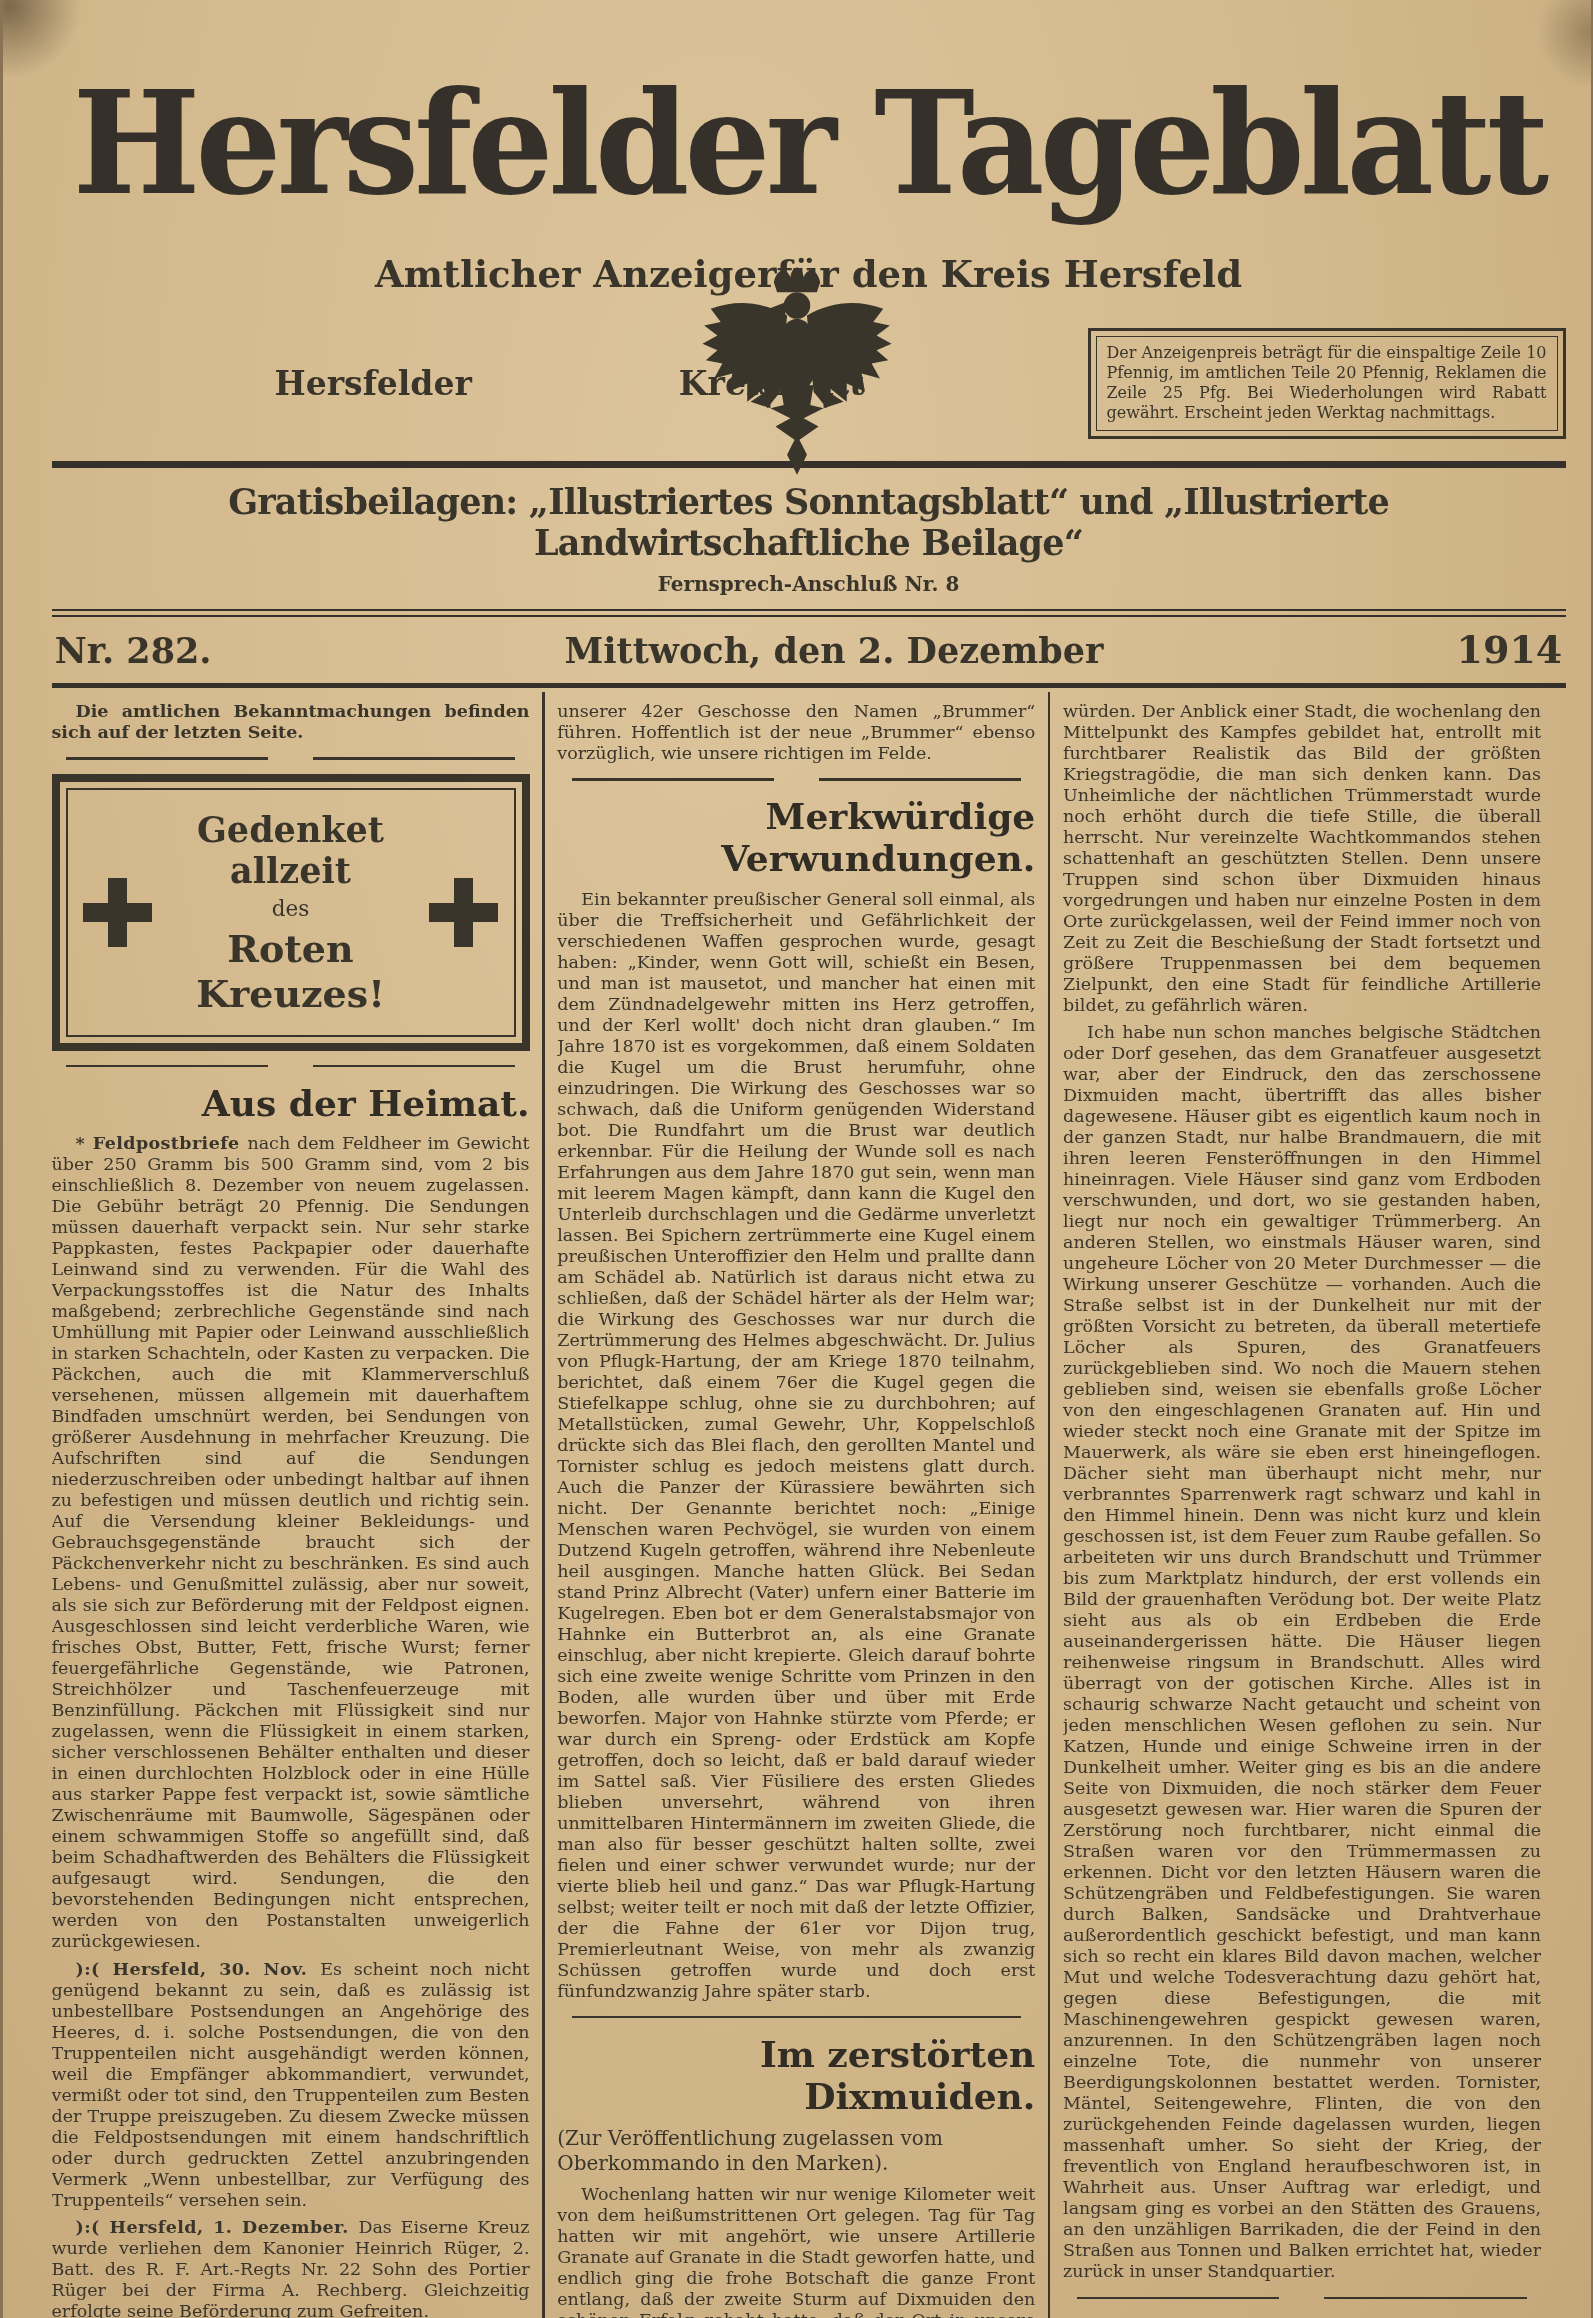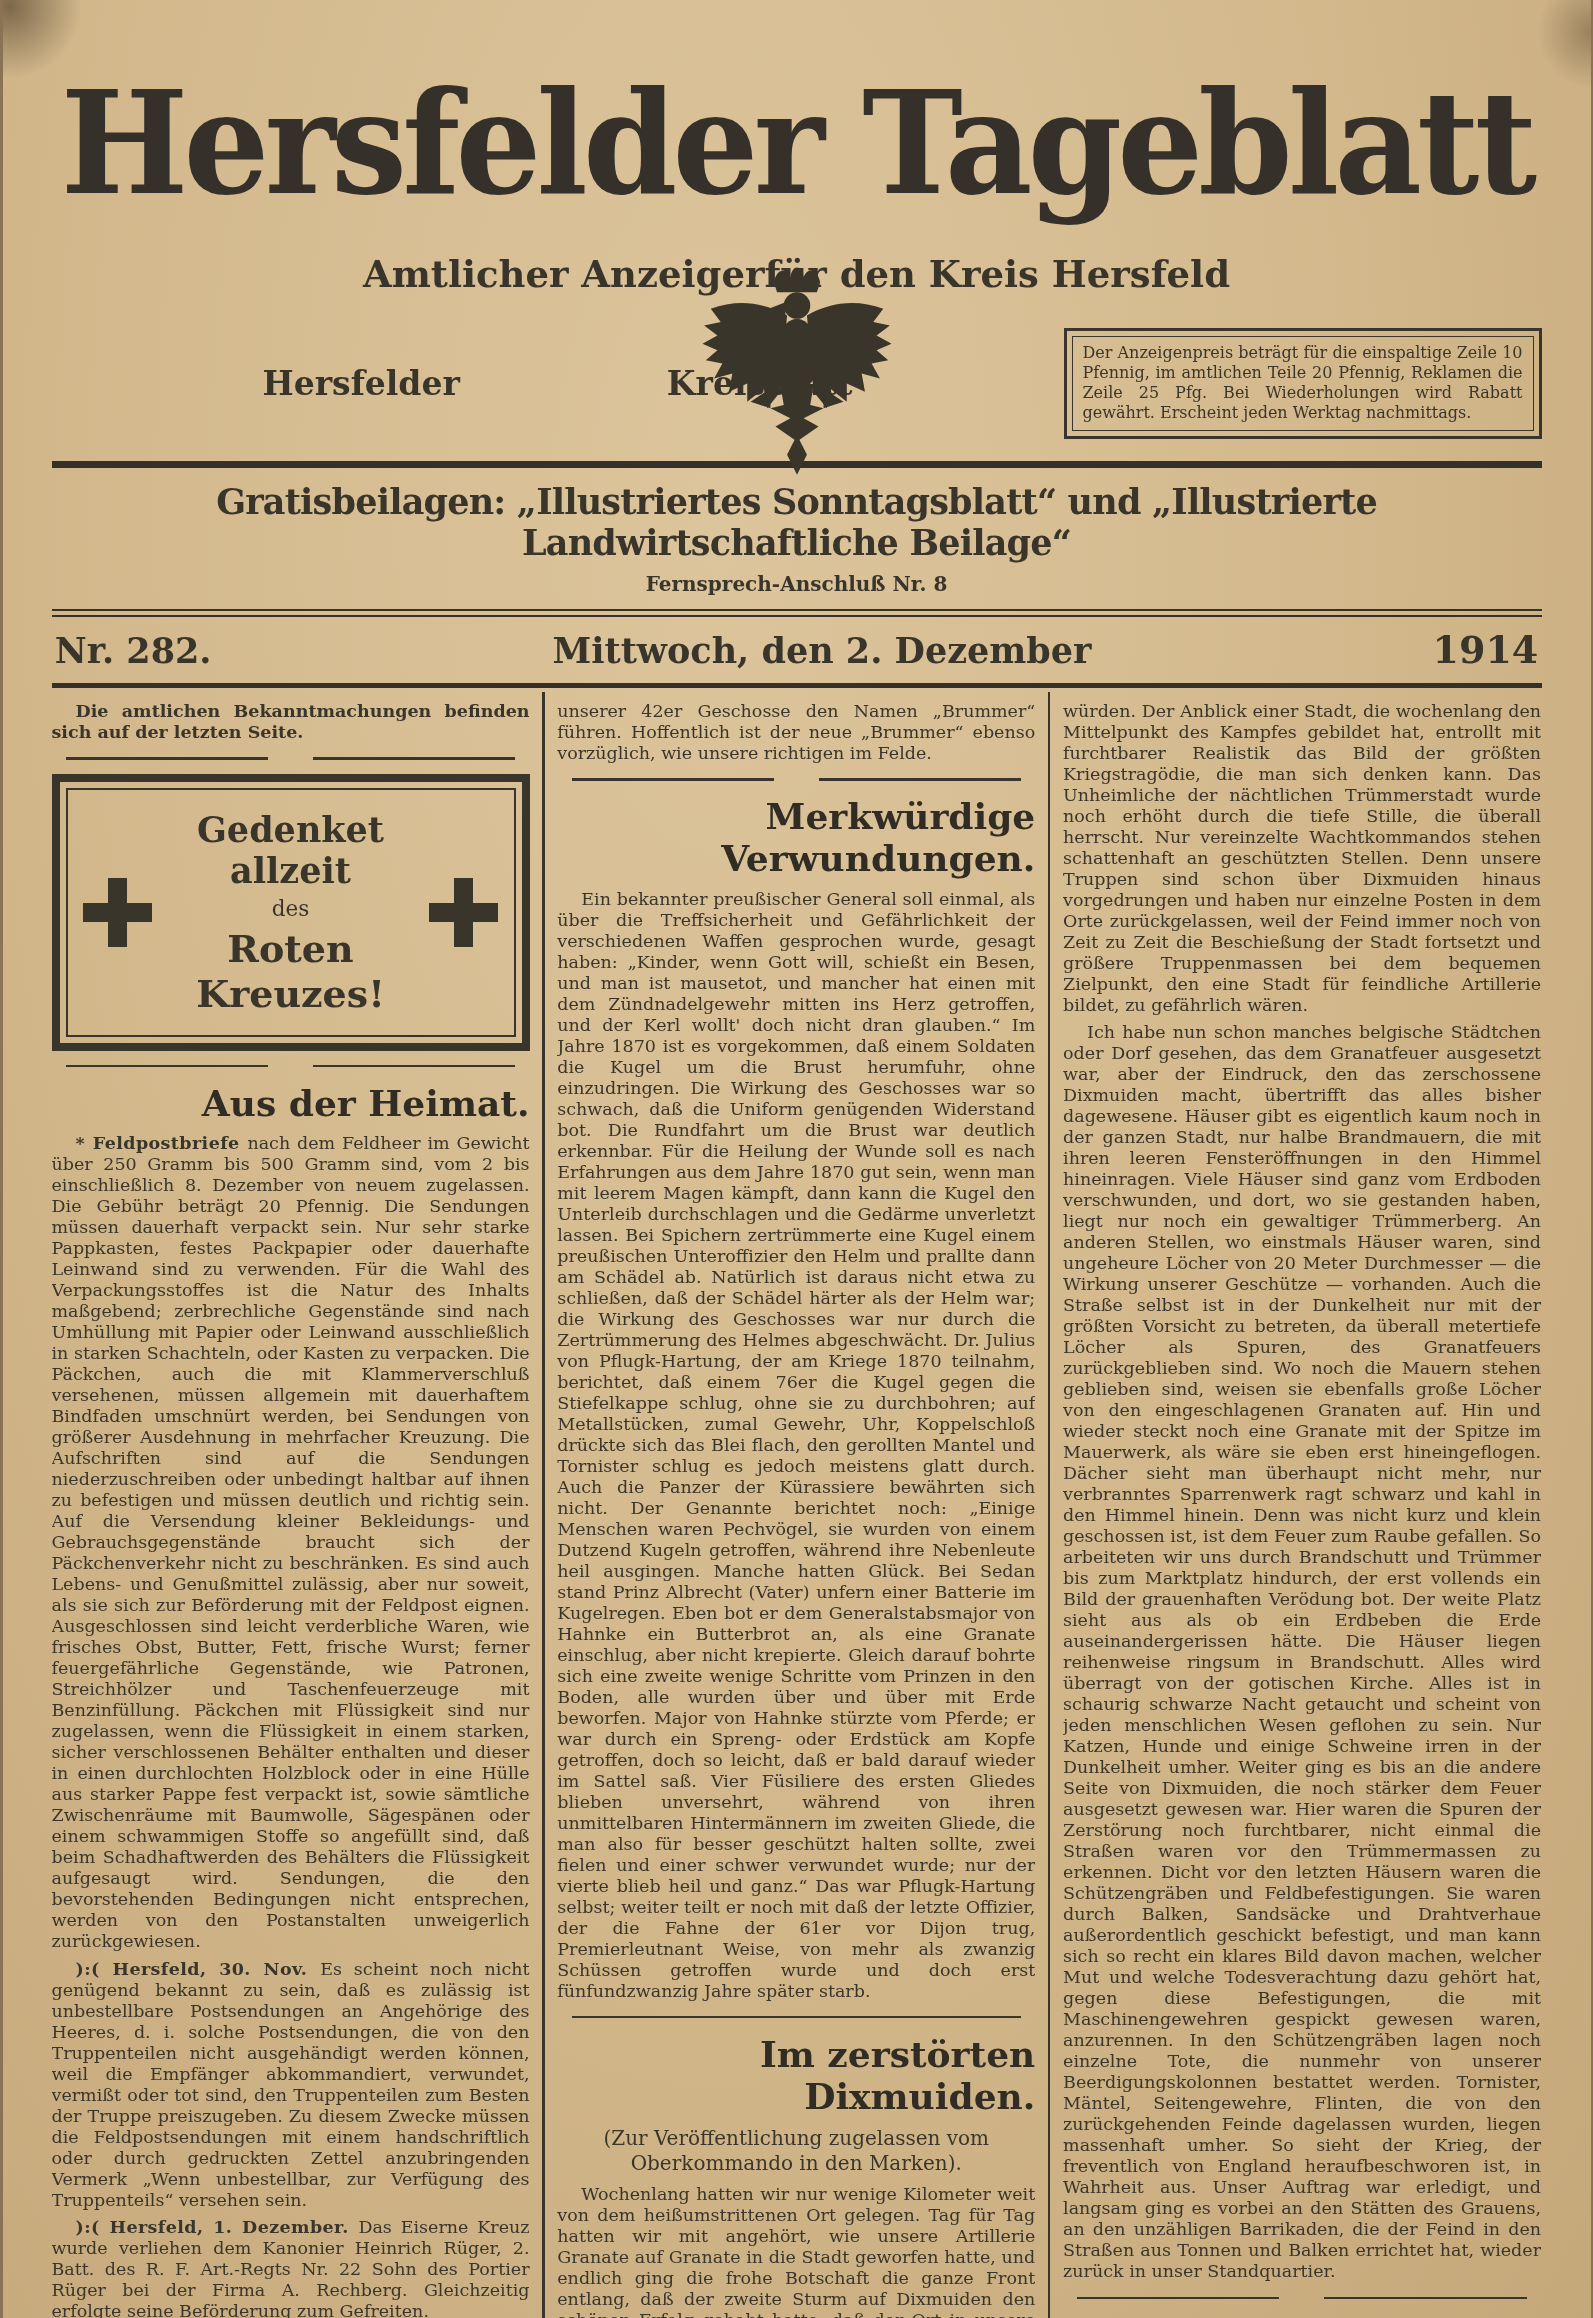--- a/index.html
+++ b/index.html
@@ -1,19 +1,19 @@
 <!DOCTYPE html>
 <html style="font-size:12.7px"><head>
 <meta charset="utf-8">
 <style>
   html,body { margin:0; padding:0; }
   body { background:#8a7354; font-family:"DejaVu Serif", serif; }
   .page {
     position:relative; width:1588px; height:2319px; box-sizing:border-box;
-    margin:0 auto; padding:21px 49px 0 49px; overflow:hidden;
+    margin:0 auto; padding:21px 25px 0 49px; overflow:hidden;
     color:#3a352b;
     background:
       radial-gradient(circle at 6.4px 6.4px, rgba(55,42,24,.55), rgba(55,42,24,0) 72px),
       radial-gradient(circle at 1590px 32px, rgba(90,70,45,.45), rgba(90,70,45,0) 56px),
       radial-gradient(ellipse at 45% 22%, #dcc49c 0%, #d4ba8e 45%, #c5a87a 100%);
   }
 
   
   .title {
     margin:0; text-align:center; font-weight:bold; color:#35312a;
@@ -68,21 +68,21 @@
   }
   .cross { width:69px; height:69px; position:relative; flex:none; margin:0 6.4px; }
   .cross::before { content:""; position:absolute; left:0; top:25px; width:69px; height:19px; background:#3a352b; }
   .cross::after  { content:""; position:absolute; top:0; left:25px; width:19px; height:69px; background:#3a352b; }
   .rc-text { flex:1; text-align:center; }
   .rc-l1 { font-size:35px; font-weight:bold; }
   .rc-l2 { font-size:21.5px; margin:4.8px 0; }
   .rc-l3 { font-size:38px; font-weight:bold; }
 
   .col-heading { text-align:right; font-size:36px; font-weight:bold; margin:12.7px 0 9.6px 0; color:#322d24; }
-  .sub-heading { text-align:center; font-size:20px; line-height:25px; margin:0 0 8px 0; }
+  .sub-heading { font-size:20px; line-height:25px; margin:0 0 8px 0; }
 </style>
 </head>
 <body>
 
 <div class="page">
 
   <header>
     <h1 class="title">Hersfelder Tageblatt</h1>
     <div class="subtitle-row">
       <span>Amtlicher Anzeiger</span>

